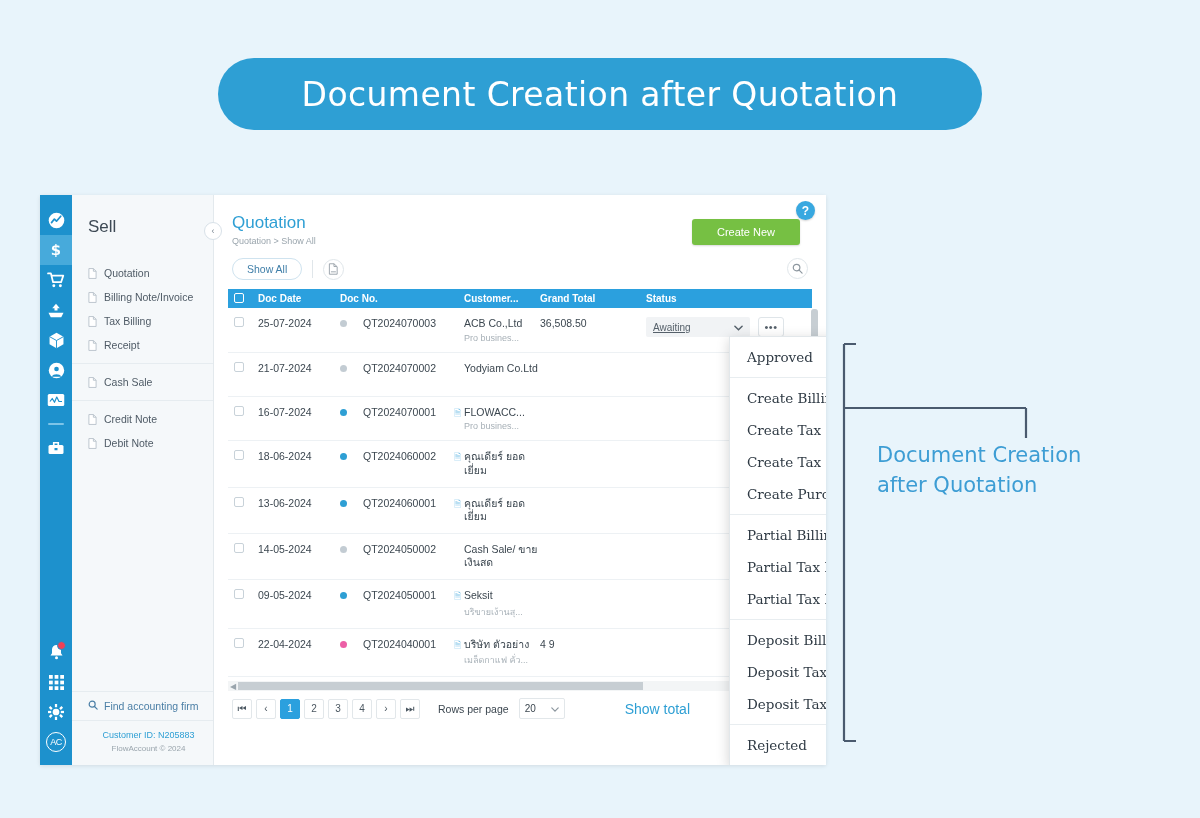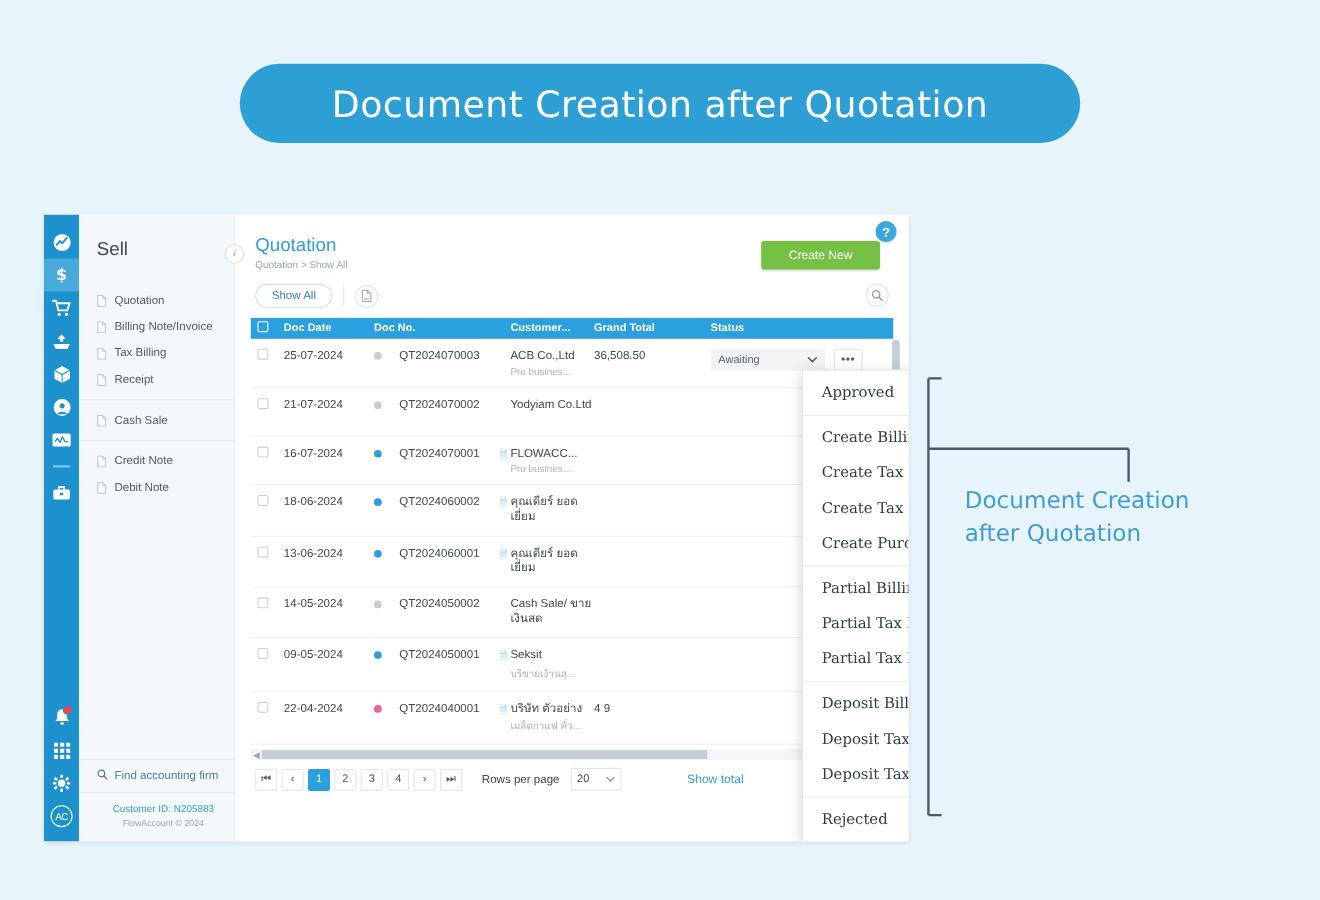--- a/index.html
+++ b/index.html
@@ -171,21 +171,21 @@
   .dot.blue { background: #2e9fd4; }
   .dot.pink { background: #ec5fa6; }
   .docno { color: #3c4750; }
   .attach { color: #7fc4e8; font-size: 9px; margin-left: 2px; }
   .cust-main { color: #3c4750; line-height: 1.3; }
   .cust-sub { color: #a7b0b7; font-size: 9px; margin-top: 2px; }
   .total-val { color: #3c4750; }
   .sel-status {
     width: 104px; height: 20px; background: #f1f3f5; border-radius: 2px;
     display: flex; align-items: center; justify-content: space-between;
-    padding: 0 7px; font-size: 10px; color: #55606a;
+    padding: 0 7px; font-size: 10px; color: #55606a; text-decoration: underline;
   }
   .dots-btn {
     width: 26px; height: 20px; border: 1px solid #dfe5e9; border-radius: 3px;
     background: #fff; margin-left: 8px;
     display: flex; align-items: center; justify-content: center;
     font-size: 11px; color: #55606a; letter-spacing: .5px;
   }
   .status-wrap { display: flex; align-items: center; }
 
   .vscroll {
@@ -210,21 +210,21 @@
     border-radius: 2px; display: flex; align-items: center; justify-content: center;
     font-size: 10px; color: #4b5761; padding: 0 4px;
   }
   .pg.active { background: #2ba0de; border-color: #2ba0de; color: #fff; }
   .rpp-label { margin-left: 14px; color: #3c4750; }
   .rpp-box {
     width: 46px; height: 21px; border: 1px solid #e2e7ea; border-radius: 2px;
     display: flex; align-items: center; justify-content: space-between;
     padding: 0 5px; font-size: 10px; color: #3c4750; margin-left: 6px;
   }
-  .show-total { margin-left: 56px; color: #2e9fd4; font-size: 11px; }
+  .show-total { margin-left: 56px; color: #2e9fd4; font-size: 14px; }
 
   
   .menu {
     position: absolute; left: 515px; top: 141px;
     width: 266px; background: #fff;
     border: 1px solid #e2e7ea;
     box-shadow: 0 3px 12px rgba(0,0,0,.18);
     z-index: 40; padding: 4px 0;
   }
   .menu-item {

